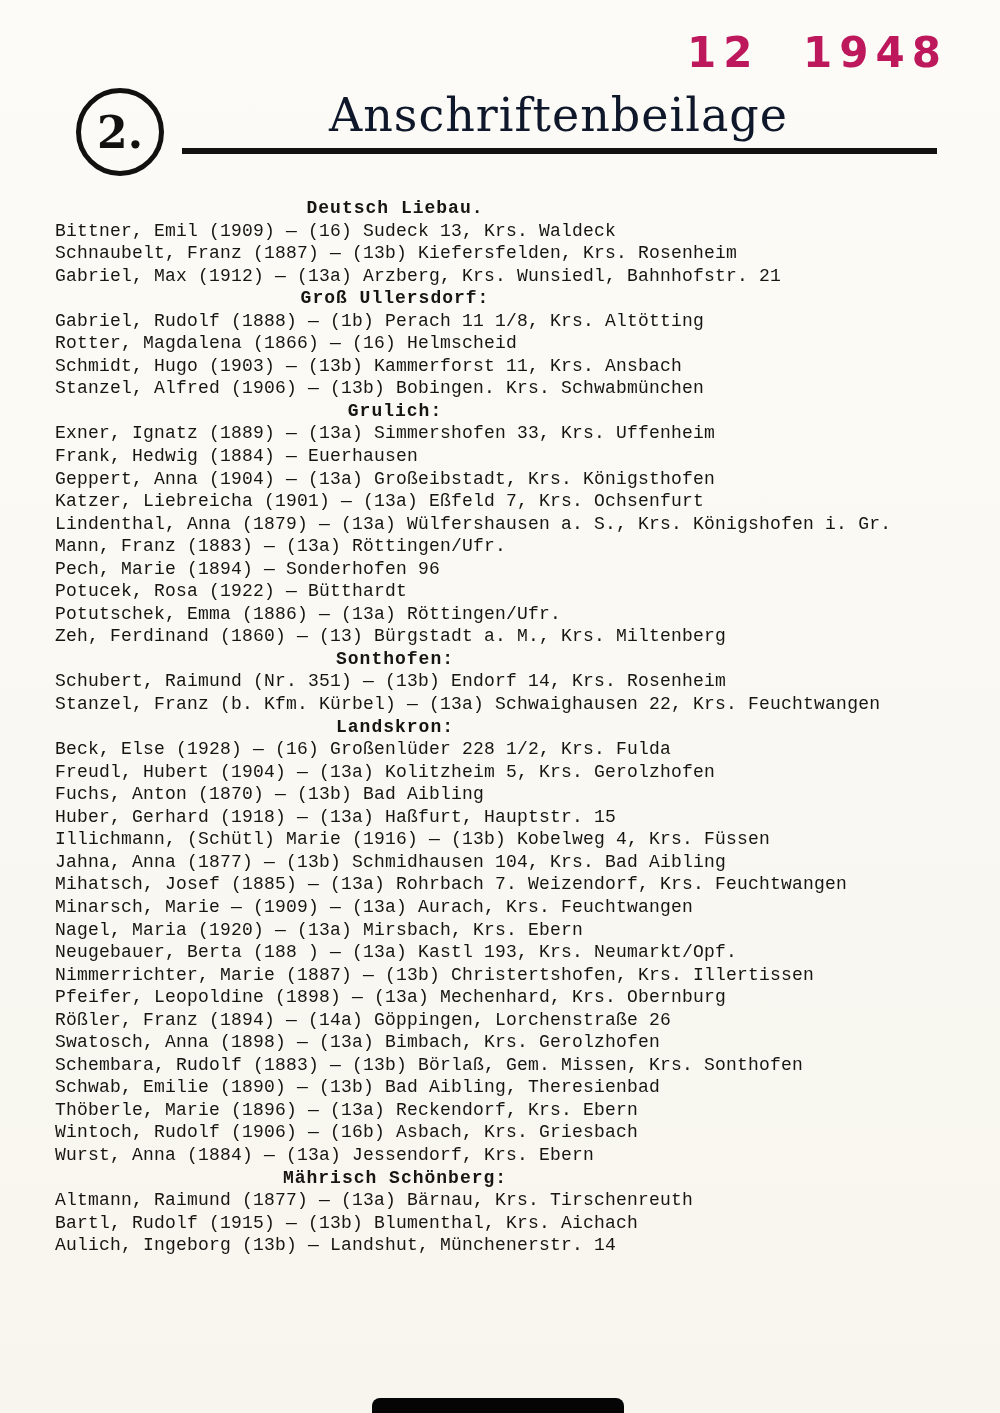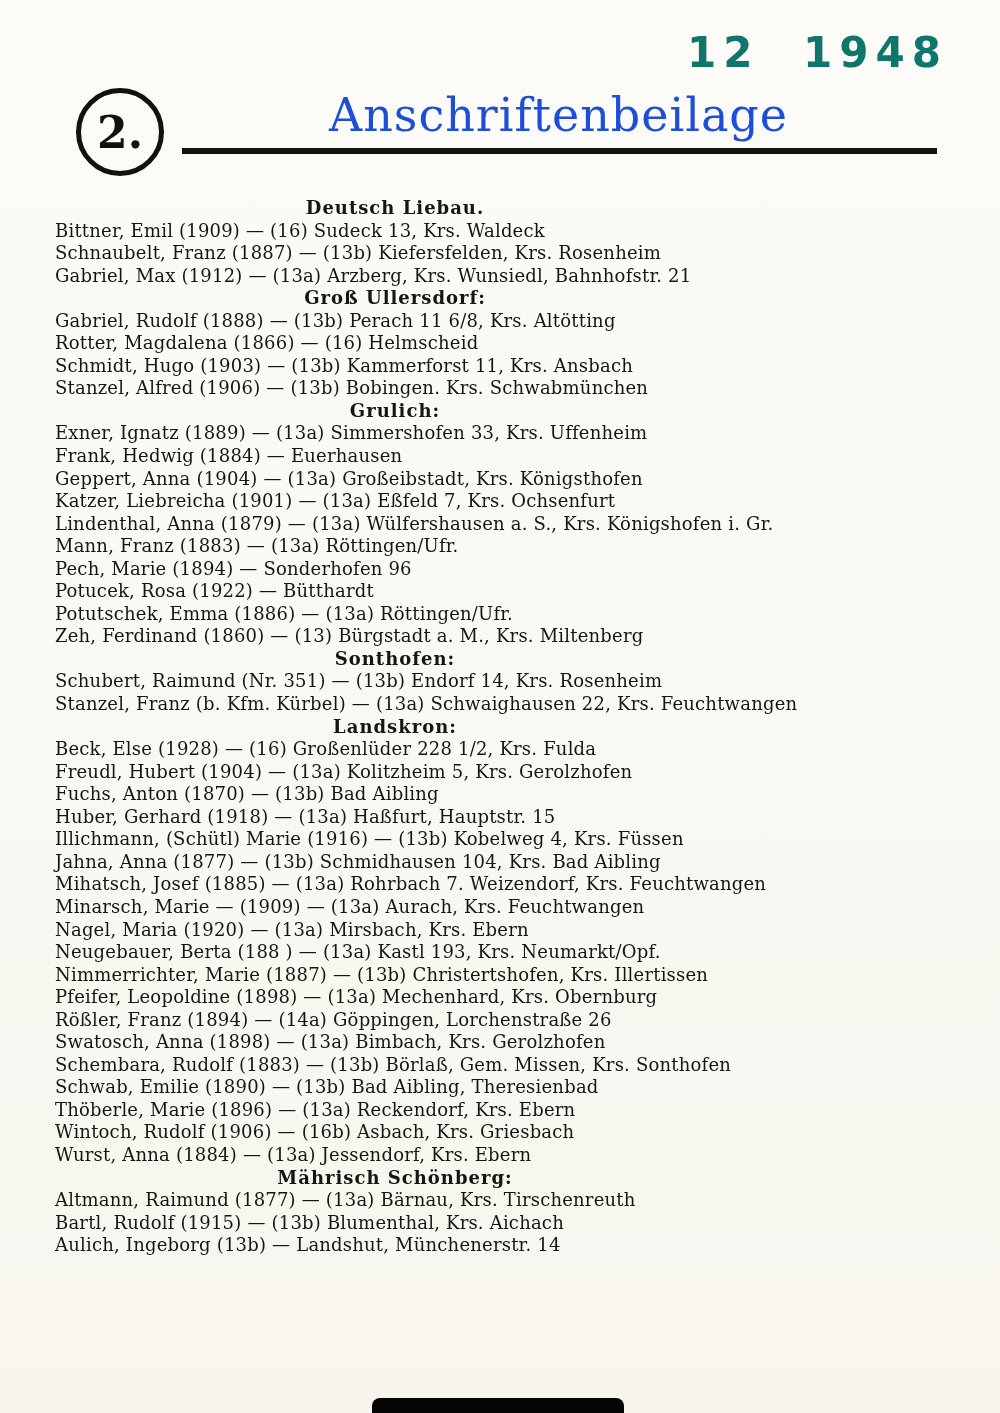--- a/index.html
+++ b/index.html
@@ -10,45 +10,46 @@
     font-family:"DejaVu Serif","Liberation Serif",serif;
     color:#171512;
     position:relative;
     overflow:hidden;
   }
   .stamp {
     position:absolute; top:28px; right:52px;
     font-family:"DejaVu Sans","Liberation Sans",sans-serif;
     font-weight:bold; font-size:42px;
     letter-spacing:7px; word-spacing:22px;
-    color:#0f766e;
+    color:#be185d;
   }
   .header { position:absolute; top:0; left:0; right:0; height:190px; }
   .badge {
     position:absolute; left:76px; top:88px;
     width:78px; height:78px;
     border:5px solid #121110; border-radius:50%;
     display:flex; align-items:center; justify-content:center;
     font-weight:bold; font-size:44px; color:#121110;
     background:transparent;
   }
   .title {
     position:absolute; left:182px; right:65px; top:88px;
     margin:0; text-align:center;
     font-size:46px; font-weight:500; letter-spacing:1px;
-    color:#1d4ed8;
+    color:#0f172a;
   }
   .title-rule {
     position:absolute; left:182px; right:63px; top:148px;
     height:6px; background:#131210;
   }
   .content {
     position:absolute; top:197px; left:55px; right:52px;
     font-size:18px; line-height:22.55px;
     white-space:nowrap;
+    font-family:Liberation Mono, monospace;
   }
   .section-heading {
     font-weight:bold; letter-spacing:1px;
     width:680px; text-align:center;
     white-space:nowrap;
   }
   .entry { white-space:nowrap; letter-spacing:0.2px; }
   .bottom-bar {
     position:absolute; bottom:0; left:372px;
     width:252px; height:15px;
@@ -69,21 +70,21 @@
     <h1 class="title">Anschriftenbeilage</h1>
     <div class="title-rule"></div>
   </div>
 
   <main class="content">
       <div class="section-heading">Deutsch Liebau.</div>
       <div class="entry">Bittner, Emil (1909) — (16) Sudeck 13, Krs. Waldeck</div>
       <div class="entry">Schnaubelt, Franz (1887) — (13b) Kiefersfelden, Krs. Rosenheim</div>
       <div class="entry">Gabriel, Max (1912) — (13a) Arzberg, Krs. Wunsiedl, Bahnhofstr. 21</div>
       <div class="section-heading">Groß Ullersdorf:</div>
-      <div class="entry">Gabriel, Rudolf (1888) — (13b) Perach 11 6/8, Krs. Altötting</div>
+      <div class="entry">Gabriel, Rudolf (1888) — (1b) Perach 11 1/8, Krs. Altötting</div>
       <div class="entry">Rotter, Magdalena (1866) — (16) Helmscheid</div>
       <div class="entry">Schmidt, Hugo (1903) — (13b) Kammerforst 11, Krs. Ansbach</div>
       <div class="entry">Stanzel, Alfred (1906) — (13b) Bobingen. Krs. Schwabmünchen</div>
       <div class="section-heading">Grulich:</div>
       <div class="entry">Exner, Ignatz (1889) — (13a) Simmershofen 33, Krs. Uffenheim</div>
       <div class="entry">Frank, Hedwig (1884) — Euerhausen</div>
       <div class="entry">Geppert, Anna (1904) — (13a) Großeibstadt, Krs. Königsthofen</div>
       <div class="entry">Katzer, Liebreicha (1901) — (13a) Eßfeld 7, Krs. Ochsenfurt</div>
       <div class="entry">Lindenthal, Anna (1879) — (13a) Wülfershausen a. S., Krs. Königshofen i. Gr.</div>
       <div class="entry">Mann, Franz (1883) — (13a) Röttingen/Ufr.</div>

